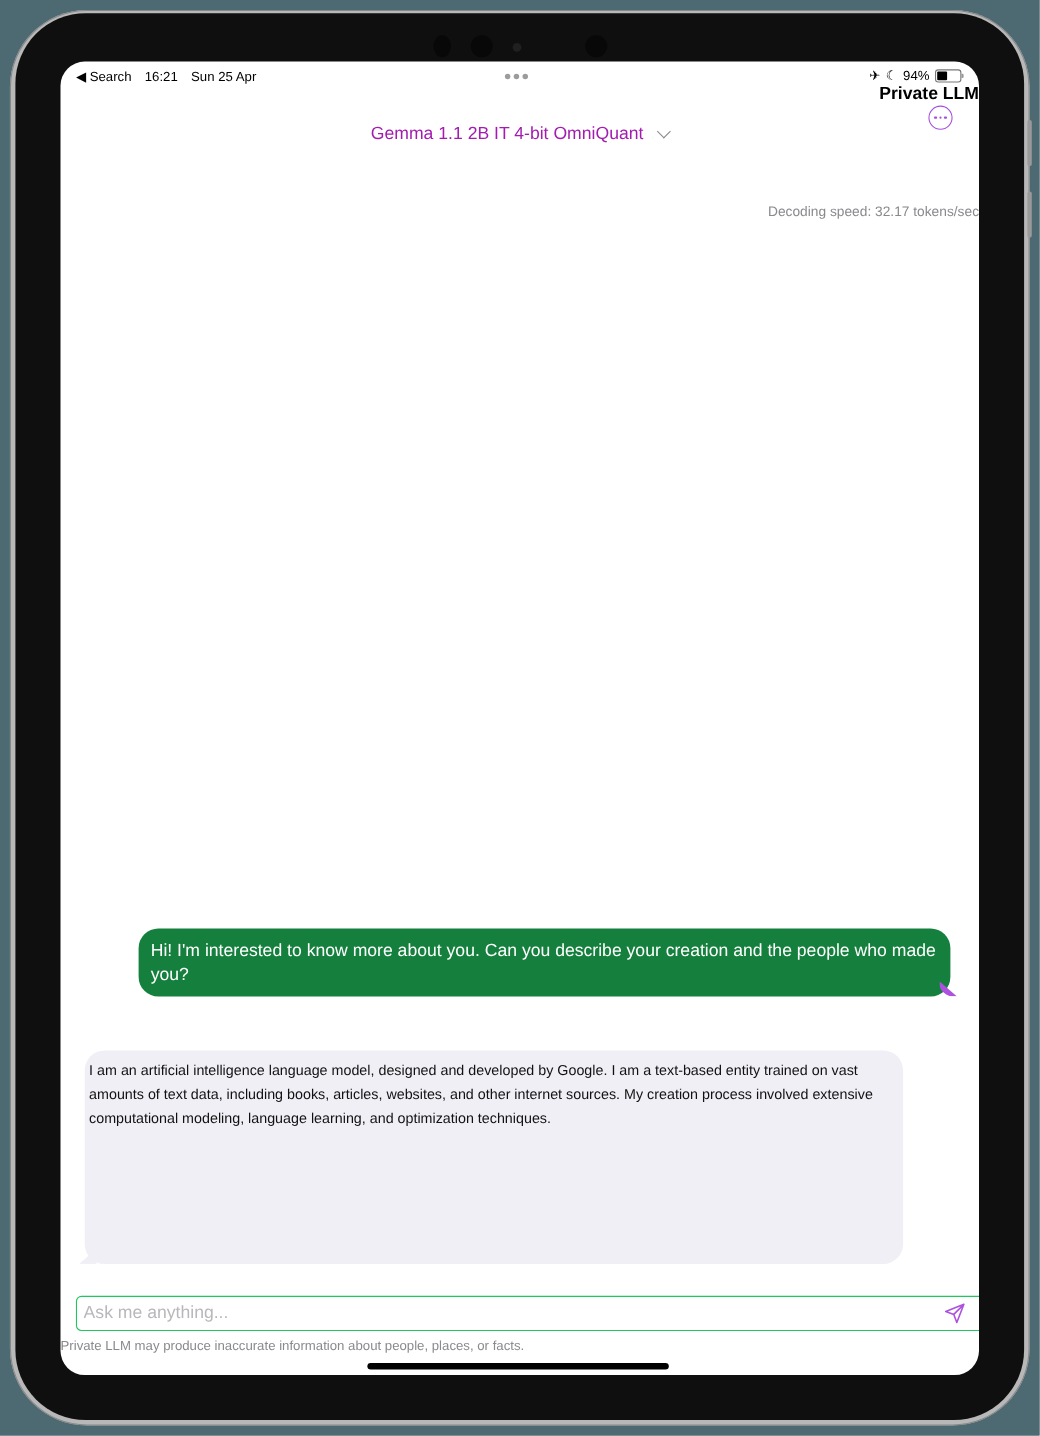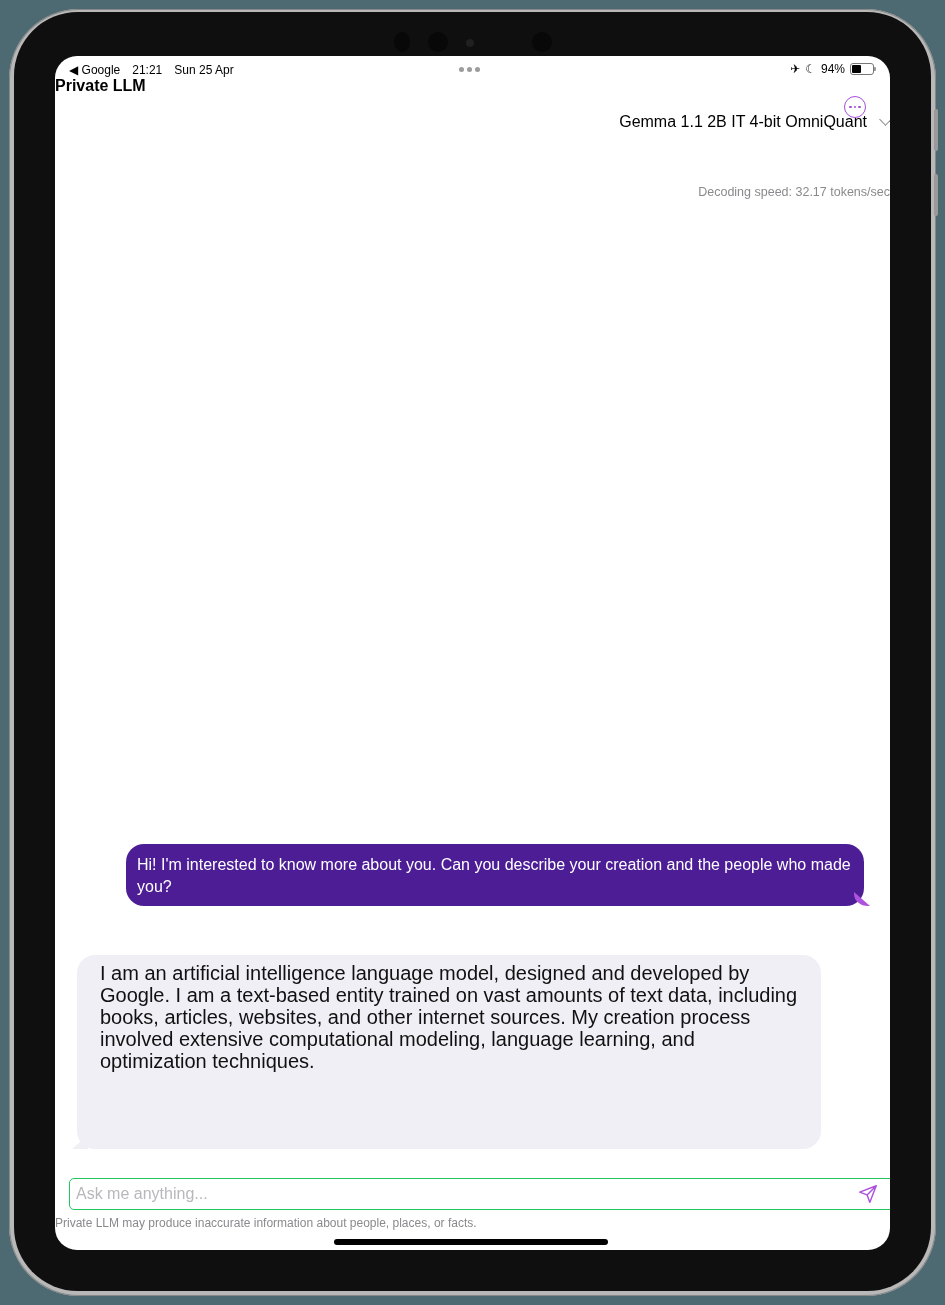--- a/index.html
+++ b/index.html
@@ -21,39 +21,39 @@
       background: #ffffff; border-radius: 22px; overflow: hidden;
     }
     .statusbar { position: absolute; left: 0; top: 0; width: 100%; height: 26px; font-size: 12px; color: #000; }
     .sb-left { position: absolute; left: 14px; top: 7px; display: flex; gap: 12px; align-items: center; }
     .sb-right { position: absolute; right: 16px; top: 6px; display: flex; gap: 5px; align-items: center; }
     .battery { width: 24px; height: 12px; border: 1px solid #777; border-radius: 3px; position: relative; padding: 1px; }
     .battery .lvl { height: 100%; background: #000; border-radius: 1px; }
     .battery::after { content: ""; position: absolute; right: -3px; top: 3px; width: 2px; height: 4px; background: #999; border-radius: 0 1px 1px 0; }
     .multitask { position: absolute; left: 404px; top: 11px; display: flex; gap: 3px; }
     .multitask span { width: 5px; height: 5px; border-radius: 50%; background: #9c9c9c; }
-    .title { position: absolute; left: 0; width: 100%; top: 21px; text-align: left; font-size: 16px; font-weight: bold; color: #000; }
+    .title { position: absolute; left: 0; width: 100%; top: 21px; text-align: right; font-size: 16px; font-weight: bold; color: #000; }
     .more-btn { position: absolute; right: 24px; top: 40px; width: 22px; height: 22px; border: 1.6px solid #a64fdb; border-radius: 50%; display: flex; align-items: center; justify-content: center; gap: 2px; cursor: pointer; }
     .more-btn span { width: 2.5px; height: 2.5px; border-radius: 50%; background: #a64fdb; }
-    .model-select { position: absolute; left: 0; width: 100%; top: 57px; display: flex; justify-content: flex-end; align-items: center; gap: 8px; font-size: 16px; color: #000000; cursor: pointer; }
+    .model-select { position: absolute; left: 0; width: 100%; top: 57px; display: flex; justify-content: center; align-items: center; gap: 8px; font-size: 16px; color: #a21caf; cursor: pointer; }
     .chev { width: 9px; height: 9px; border-right: 1.3px solid #8a8a8a; border-bottom: 1.3px solid #8a8a8a; transform: rotate(45deg); margin-top: -6px; margin-left: 6px; }
     .speed { position: absolute; left: 0; width: 100%; top: 129px; text-align: right; font-size: 12.5px; color: #8a8a8e; }
     .bubble-user {
       position: absolute; left: 71px; top: 788px; width: 738px; height: 62px;
-      background: #4c1d95; color: #fff; border-radius: 18px; padding: 10px 11px;
+      background: #15803d; color: #fff; border-radius: 18px; padding: 10px 11px;
       font-size: 16px; line-height: 22px;
     }
     .bubble-user::after {
       content: ""; position: absolute; right: -6px; bottom: 0; width: 16px; height: 14px;
       background: #ad52de; border-bottom-left-radius: 14px 12px; clip-path: polygon(0 0, 100% 100%, 0 100%);
     }
     .bubble-bot {
       position: absolute; left: 22px; top: 899px; width: 744px; height: 194px;
-      background: #f0eff5; color: #111; border-radius: 18px; padding: 7px 23px;
-      font-size: 20px; line-height: 22px;
+      background: #f0eff5; color: #111; border-radius: 18px; padding: 7px 4px;
+      font-size: 13px; line-height: 22px;
     }
     .bubble-bot::before {
       content: ""; position: absolute; left: -5px; bottom: 0; width: 16px; height: 14px;
       background: #f0eff5; clip-path: polygon(100% 0, 100% 100%, 0 100%);
     }
     .bubble-bot p + p { margin-top: 22px; }
     .input-row { position: absolute; left: 14px; top: 1122px; width: 810px; height: 32px; }
     .input { width: 891px; height: 32px; border: 1px solid #22c55e; border-radius: 5px; padding: 0 6px; font-size: 16px; font-family: "Liberation Sans", sans-serif; color: #0369a1; outline: none; }
     .input::placeholder { color: #b8b8bc; }
     .send { position: absolute; right: 0; top: 5px; width: 22px; height: 22px; cursor: pointer; }
@@ -71,22 +71,22 @@
 <div class="bezel">
   <div class="cam" style="left:380px;"></div>
   <div class="cam" style="left:414px;width:20px;"></div>
   <div class="cam" style="left:452px;width:8px;height:8px;top:27px;background:#202020;"></div>
   <div class="cam" style="left:518px;width:20px;"></div>
 </div>
 
 <div class="screen">
   <div class="statusbar">
     <div class="sb-left">
-      <span>◀ Google</span>
-      <span>21:21</span>
+      <span>◀ Search</span>
+      <span>16:21</span>
       <span>Sun 25 Apr</span>
     </div>
     <div class="multitask">
         <span></span>
         <span></span>
         <span></span>
       </div>
     <div class="sb-right">
       <span>✈</span>
       <span>☾</span>

